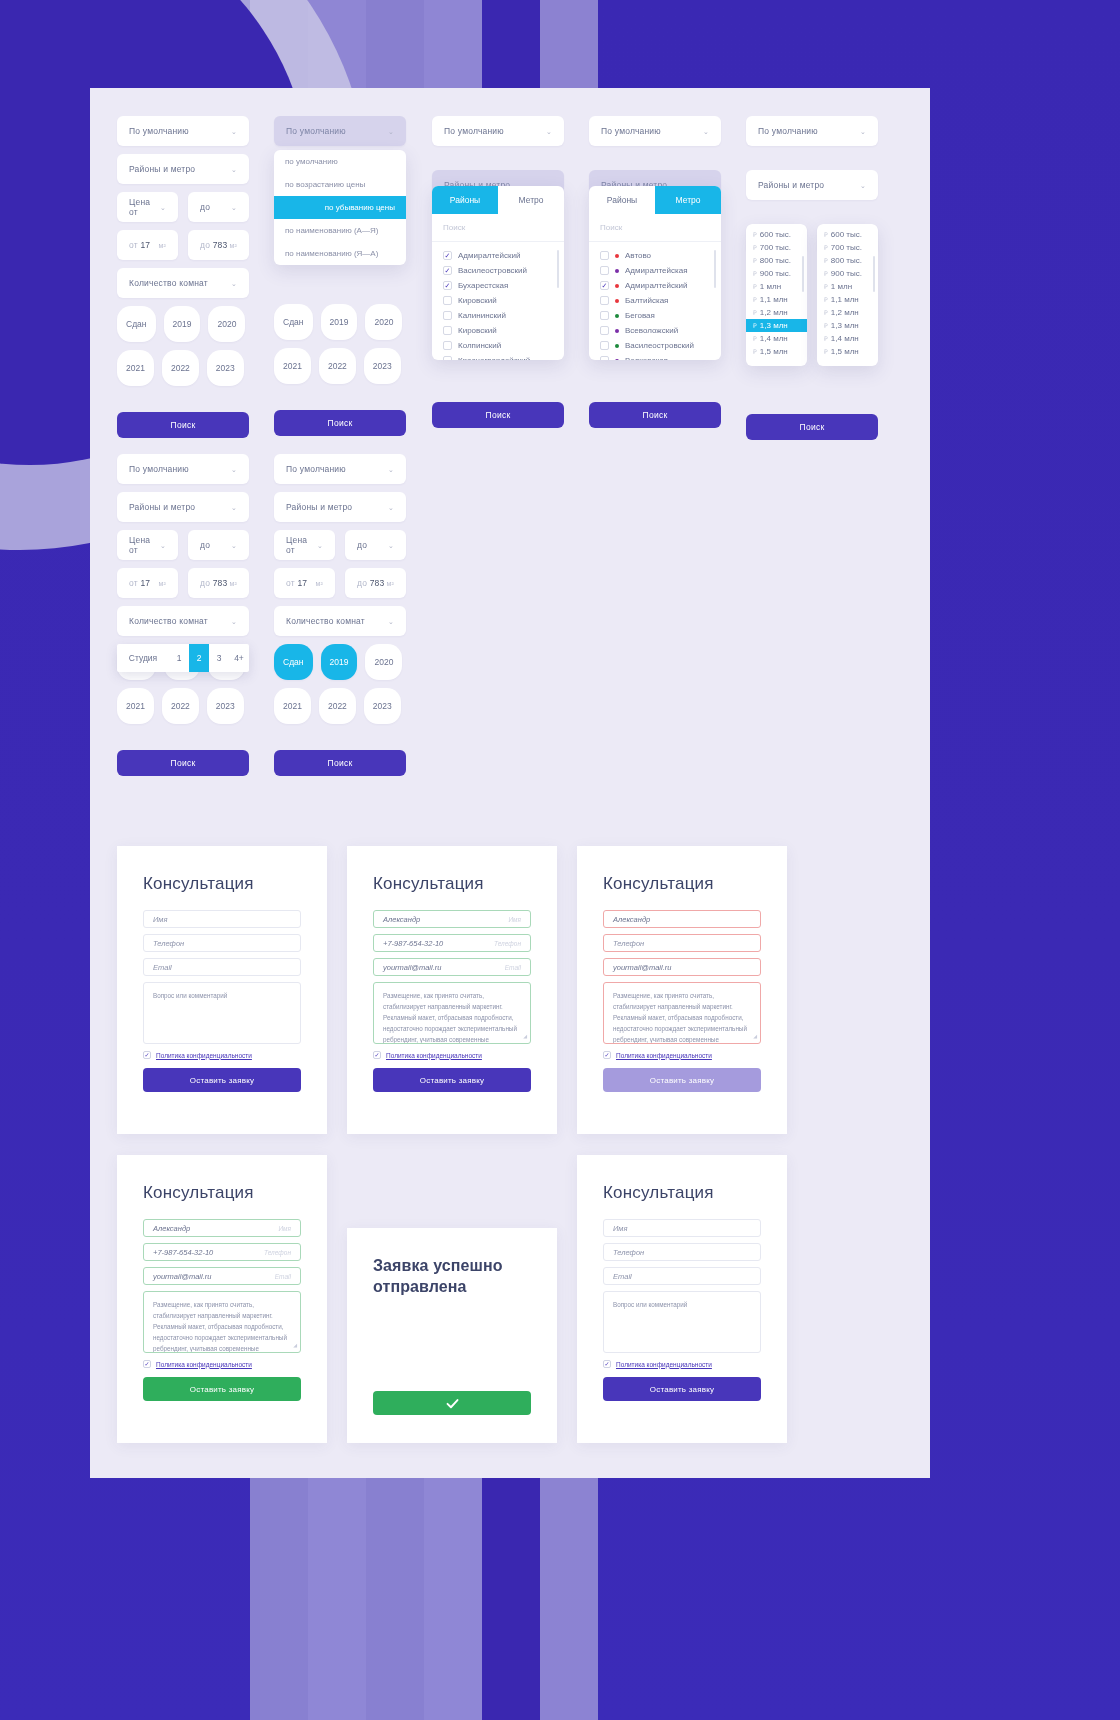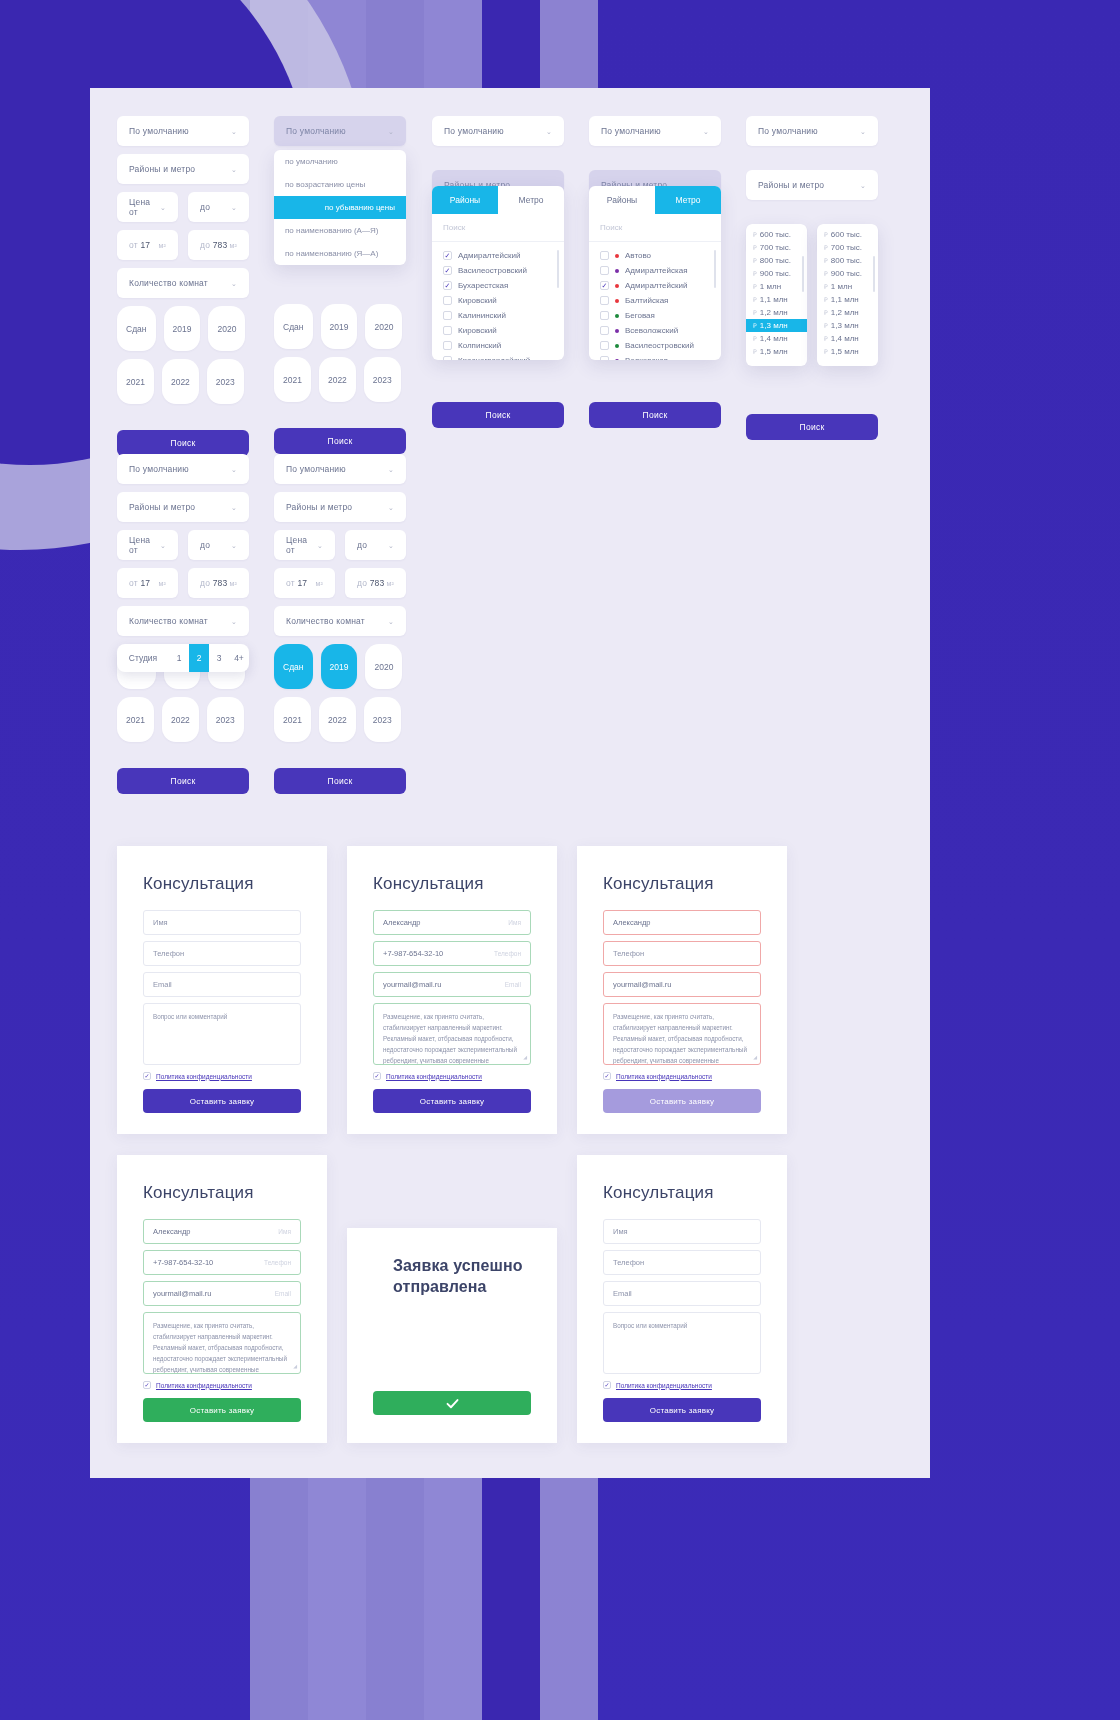--- a/index.html
+++ b/index.html
@@ -52,30 +52,30 @@
   .field .unit { margin-left: auto; font-size: 7px; color: #b9bdd0; }
   .field .num { color: #4d566f; }
   .field .pre { color: #b2b7ca; }
 
   .row2 { display: flex; gap: 10px; }
   .row2 > .field { flex: 1; }
 
   .chips { display: flex; flex-wrap: wrap; gap: 8px; }
   .chip {
     background: #ffffff; border-radius: 14px;
-    min-width: 34px; height: 45px;
+    min-width: 34px; height: 36px;
     display: flex; align-items: center; justify-content: center;
     font-size: 8.5px; color: #6b7390;
     padding: 0 9px;
     box-shadow: 0 1px 2px rgba(60,60,110,.05);
   }
   .chip.cyan { background: #18b6e8; color: #ffffff; }
 
   .rooms {
-    display: flex; background: #ffffff; border-radius: 8px;
+    display: flex; background: #ffffff; border-radius: 2px;
     height: 28px; overflow: hidden; width: 100%;
     box-shadow: 0 1px 2px rgba(60,60,110,.05);
   }
   .rooms .seg {
     display: flex; align-items: center; justify-content: center;
     font-size: 8.5px; color: #6b7390; height: 100%;
   }
   .rooms .seg.wide { flex: 2.6; }
   .rooms .seg.n { flex: 1; }
   .rooms .seg.on { background: #18b6e8; color: #fff; }
@@ -143,24 +143,24 @@
   
   .card {
     position: absolute; background: #ffffff;
     box-shadow: 0 3px 14px rgba(60,60,120,.07);
   }
   .card h2 {
     font-size: 17px; color: #3c4468; font-weight: 400;
     letter-spacing: .2px; margin-bottom: 16px;
   }
   .inp {
-    height: 25px; border: 1px solid #e6e8f1; border-radius: 3px;
+    height: 18px; border: 1px solid #e6e8f1; border-radius: 3px;
     display: flex; align-items: center; padding: 0 9px;
     font-size: 7.5px; color: #7b melhores; margin-bottom: 6px;
-    position: relative; background: #fff;
+    position: relative; background: #fff; font-style: italic;
   }
   .inp { color: #8d93ab; }
   .inp.green { border-color: #a9d9b9; }
   .inp.red { border-color: #f0a8a8; }
   .inp .lab {
     margin-left: auto; font-size: 6.5px; color: #cfd3e0;
   }
   .inp .val { color: #6d7490; }
   .ta {
     border: 1px solid #e6e8f1; border-radius: 3px;
@@ -185,21 +185,21 @@
   }
   .submit {
     height: 24px; border-radius: 4px; background: #4836ba; color: #fff;
     display: flex; align-items: center; justify-content: center;
     font-size: 8px; letter-spacing: .2px;
   }
   .submit.muted { background: #a59bdd; }
   .submit.green { background: #2fae5c; }
   .success-h {
     font-size: 16px; line-height: 1.3; color: #3c4468; font-weight: 700;
-    letter-spacing: .1px; margin-bottom: 14px; margin-left: 20px;
+    letter-spacing: .1px; margin-bottom: 14px;
   }
   .success-p {
     font-size: 8px; line-height: 1.9; color: #6d7490;
   }
   .check-svg { width: 15px; height: 15px; }
 </style>
 </head>
 <body>
 
 <div class="bg-root">

